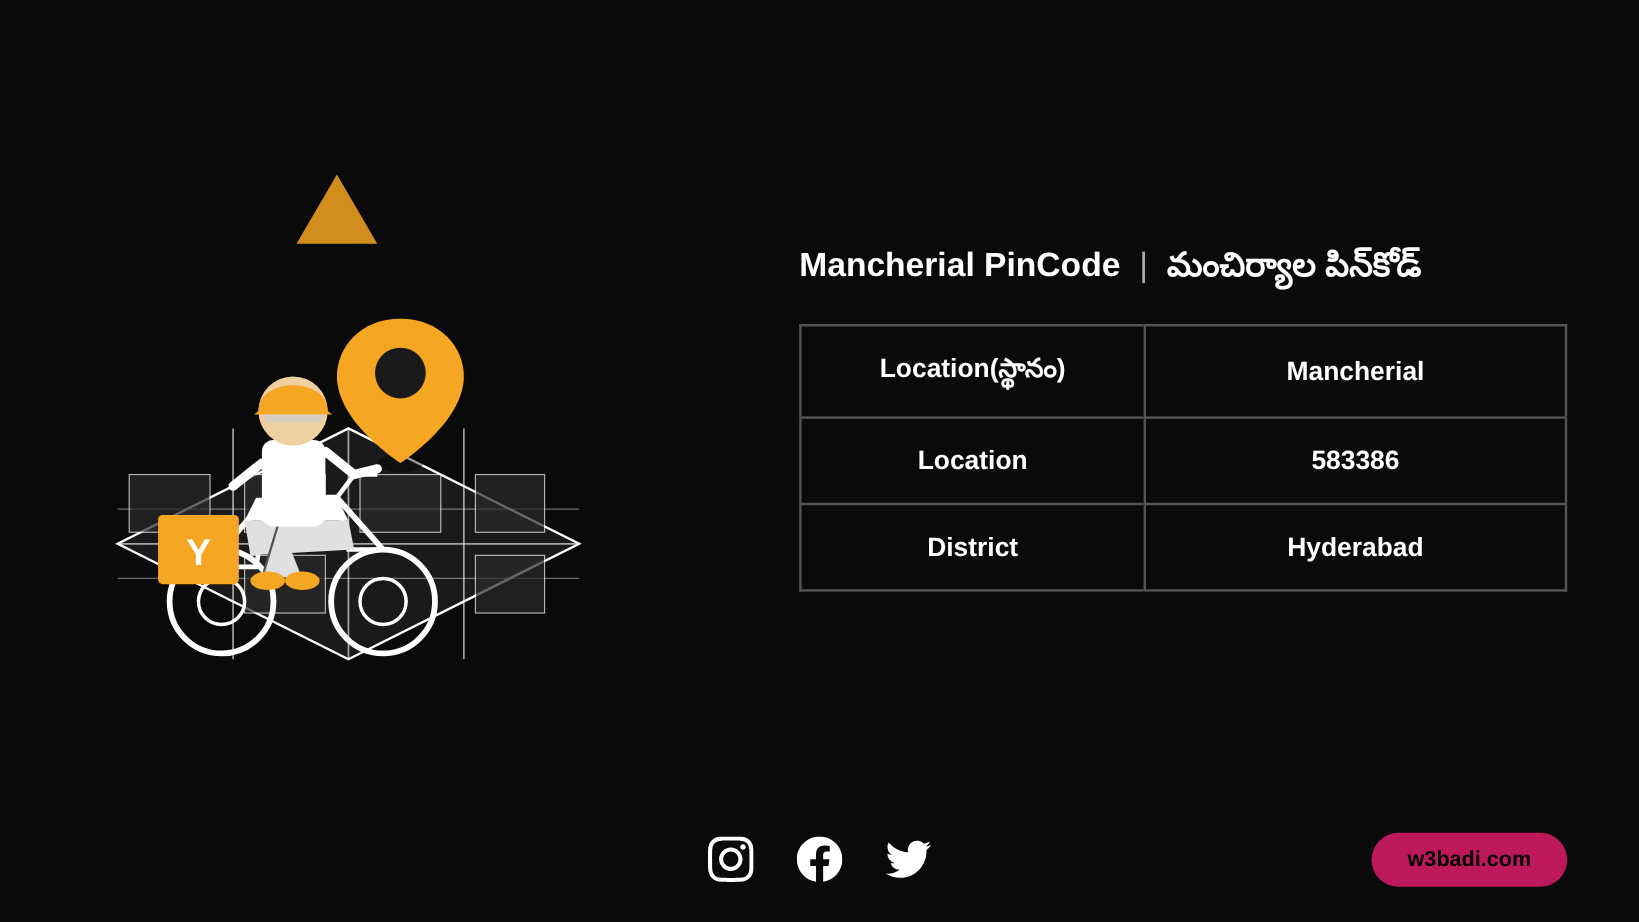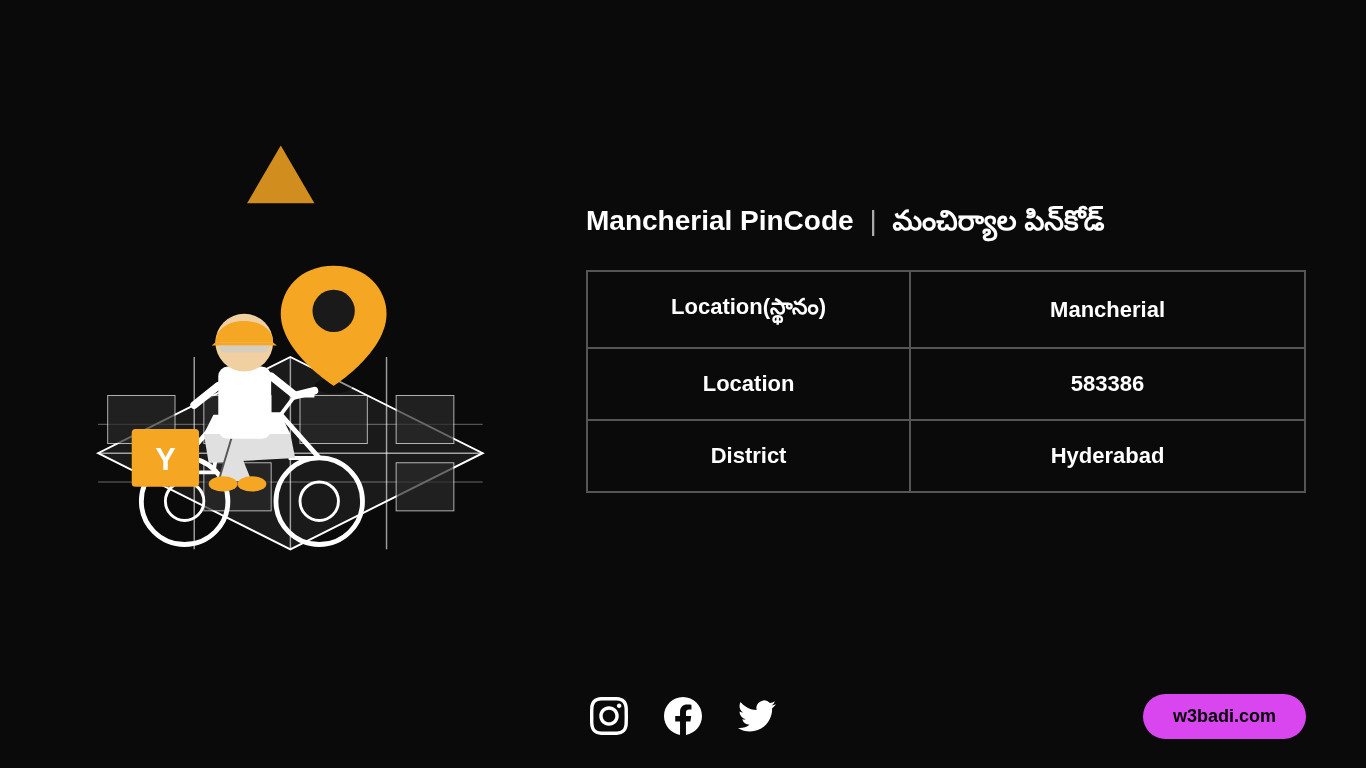--- a/index.html
+++ b/index.html
@@ -30,21 +30,21 @@
       width: 520px;
       height: 520px;
       position: relative;
       display: flex;
       align-items: center;
       justify-content: center;
     }
 
     
     .info-area {
-      width: 720px;
+      width: 640px;
       display: flex;
       flex-direction: column;
       align-items: flex-start;
       gap: 30px;
     }
 
     .page-title {
       font-size: 28px;
       font-weight: bold;
       color: #ffffff;
@@ -129,21 +129,21 @@
 
     .social-icon svg {
       width: 38px;
       height: 38px;
       fill: #ffffff;
     }
 
     .website-badge {
       position: absolute;
       right: 60px;
-      background-color: #d946ef;
+      background-color: #be185d;
       color: #000000;
       font-weight: bold;
       font-size: 18px;
       padding: 12px 30px;
       border-radius: 30px;
       cursor: pointer;
     }
 
     
     .delivery-svg-container {

